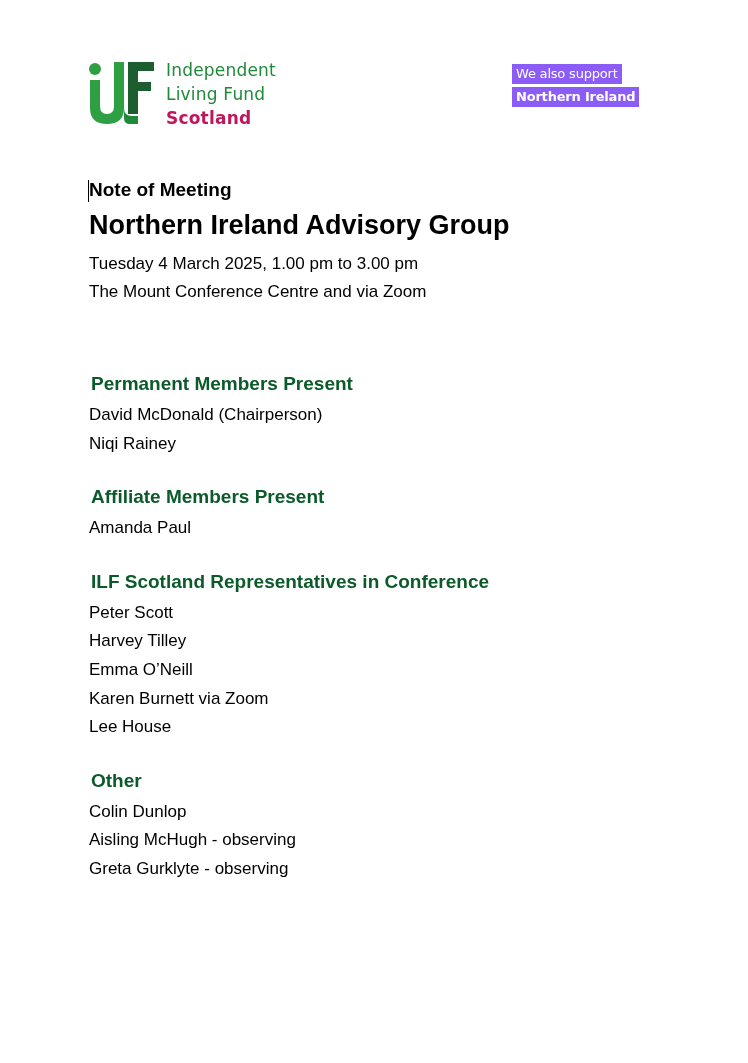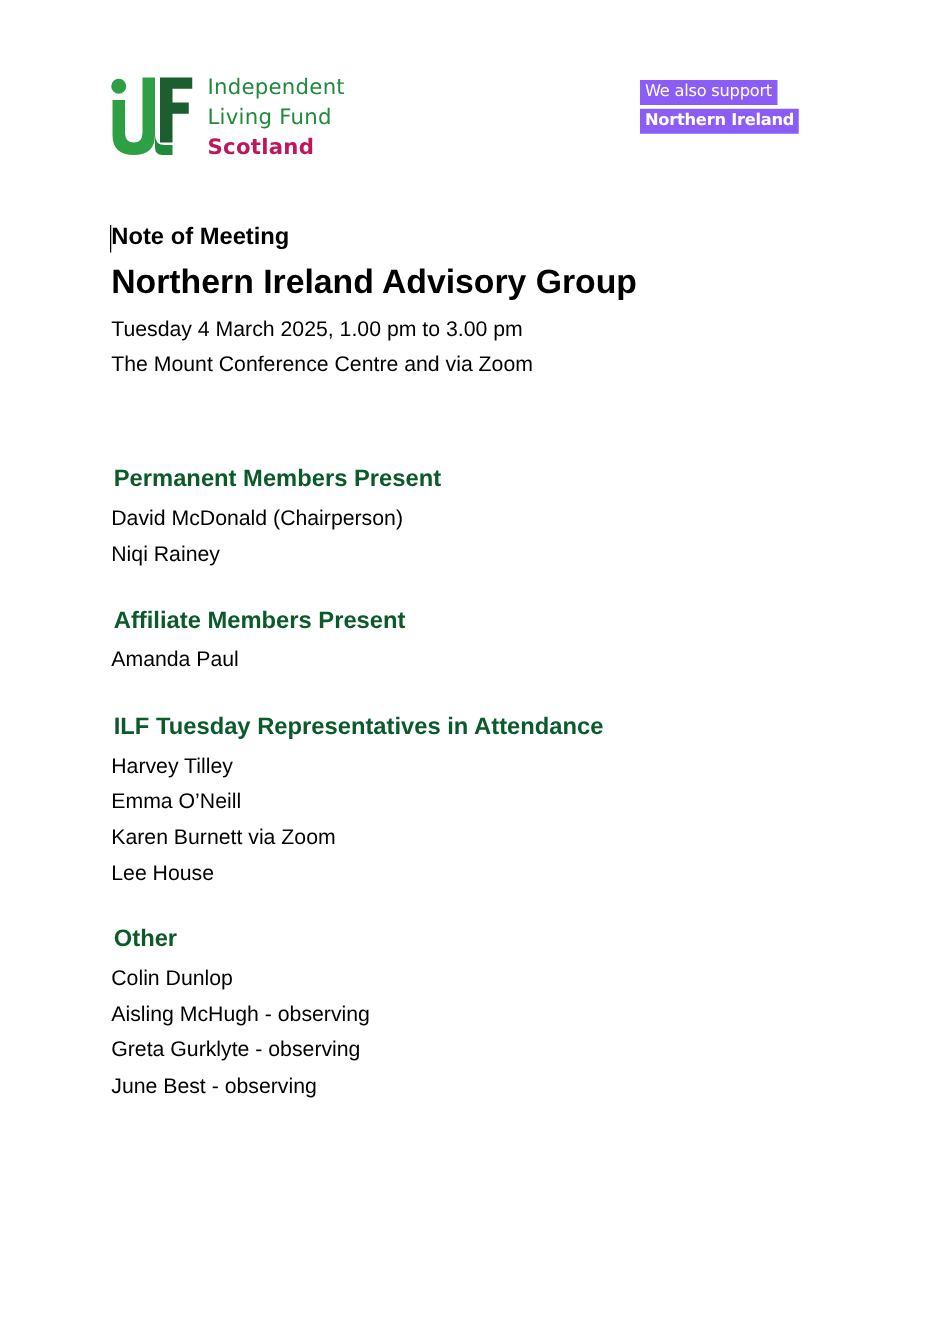--- a/index.html
+++ b/index.html
@@ -161,31 +161,31 @@
   </div>
 
   <div class="section sec-affiliate">
     <h2>Affiliate Members Present</h2>
     <ul>
       <li>Amanda Paul</li>
     </ul>
   </div>
 
   <div class="section sec-ilf">
-    <h2>ILF Tuesday Representatives in Attendance</h2>
+    <h2>ILF Scotland Representatives in Conference</h2>
     <ul>
+      <li>Peter Scott</li>
       <li>Harvey Tilley</li>
       <li>Emma O’Neill</li>
       <li>Karen Burnett via Zoom</li>
       <li>Lee House</li>
     </ul>
   </div>
 
   <div class="section sec-other">
     <h2>Other</h2>
     <ul>
       <li>Colin Dunlop</li>
       <li>Aisling McHugh - observing</li>
       <li>Greta Gurklyte - observing</li>
-      <li>June Best - observing</li>
     </ul>
   </div>
 </div>
 
 </body></html>

